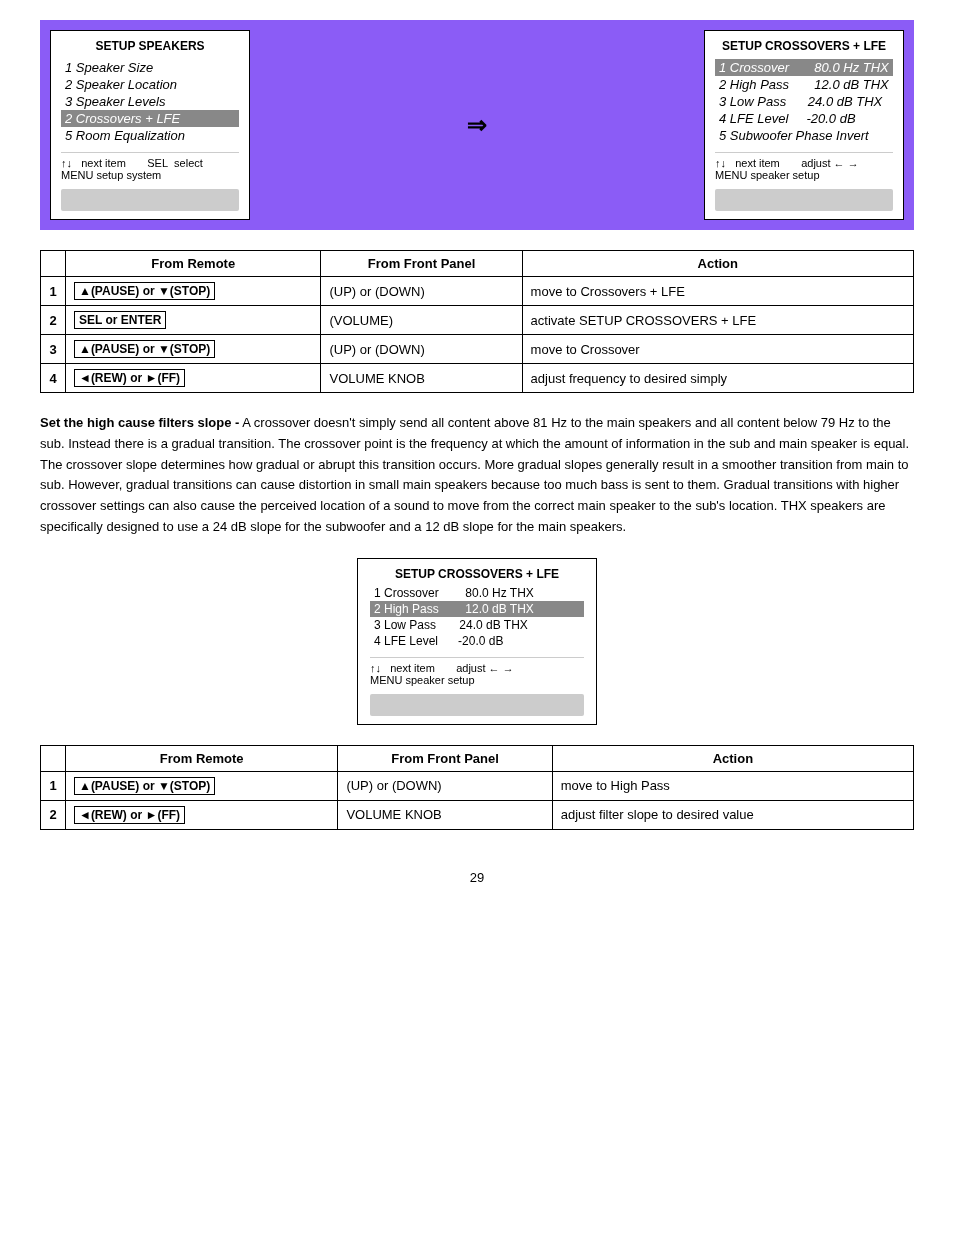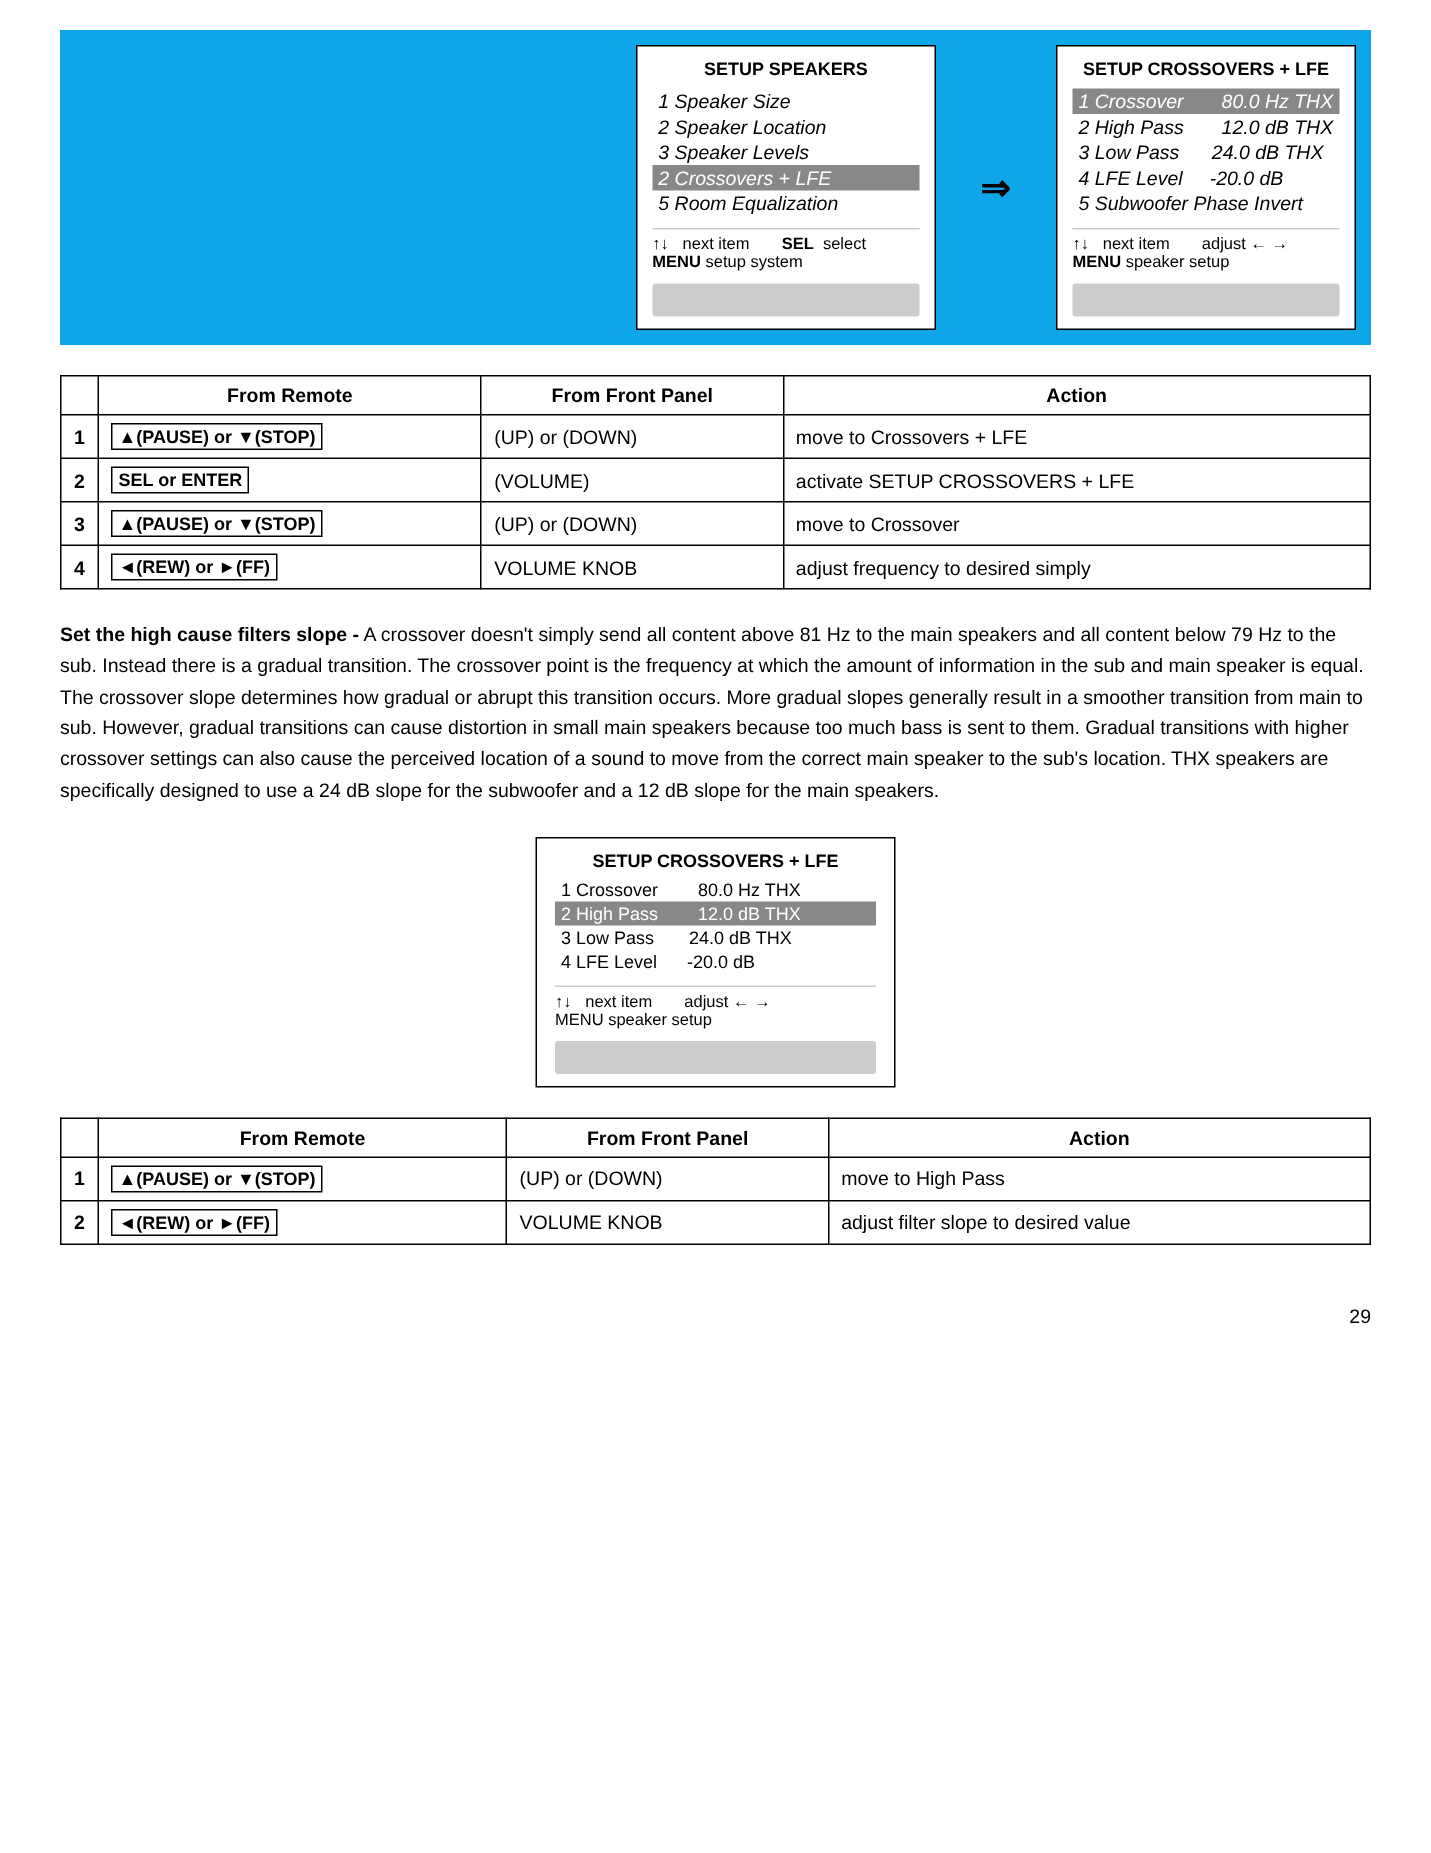--- a/index.html
+++ b/index.html
@@ -10,25 +10,25 @@
       color: #000;
       width: 954px;
       min-height: 1235px;
       padding: 20px 40px;
     }
 
     
     .top-diagram {
       display: flex;
       align-items: center;
-      justify-content: flex-end;
+      justify-content: space-between;
       gap: 30px;
       margin-bottom: 20px;
       padding: 10px;
-      background: #0ea5e9;
+      background: #8b5cf6;
     }
 
     .menu-box {
       border: 1.5px solid #000;
       padding: 8px 10px;
       min-width: 200px;
       background: #fff;
     }
 
     .menu-box .title {
@@ -50,21 +50,21 @@
     }
 
     .menu-box .nav-hint {
       font-size: 11px;
       margin-top: 8px;
       border-top: 1px solid #ccc;
       padding-top: 4px;
     }
 
     .menu-box .nav-hint .bold {
-      font-weight: bold;
+      font-weight: normal;
     }
 
     .menu-box .display-bar {
       background: #ccc;
       height: 22px;
       margin-top: 8px;
       border-radius: 2px;
     }
 
     .arrow-right {
@@ -161,21 +161,21 @@
 
     .menu-box-small .display-bar {
       background: #ccc;
       height: 22px;
       margin-top: 8px;
       border-radius: 2px;
     }
 
     
     .page-number {
-      text-align: right;
+      text-align: center;
       margin-top: 40px;
       font-size: 13px;
     }
   </style>
 </head>
 <body>
 
 <div class="top-diagram">
 
   <div class="menu-box">

